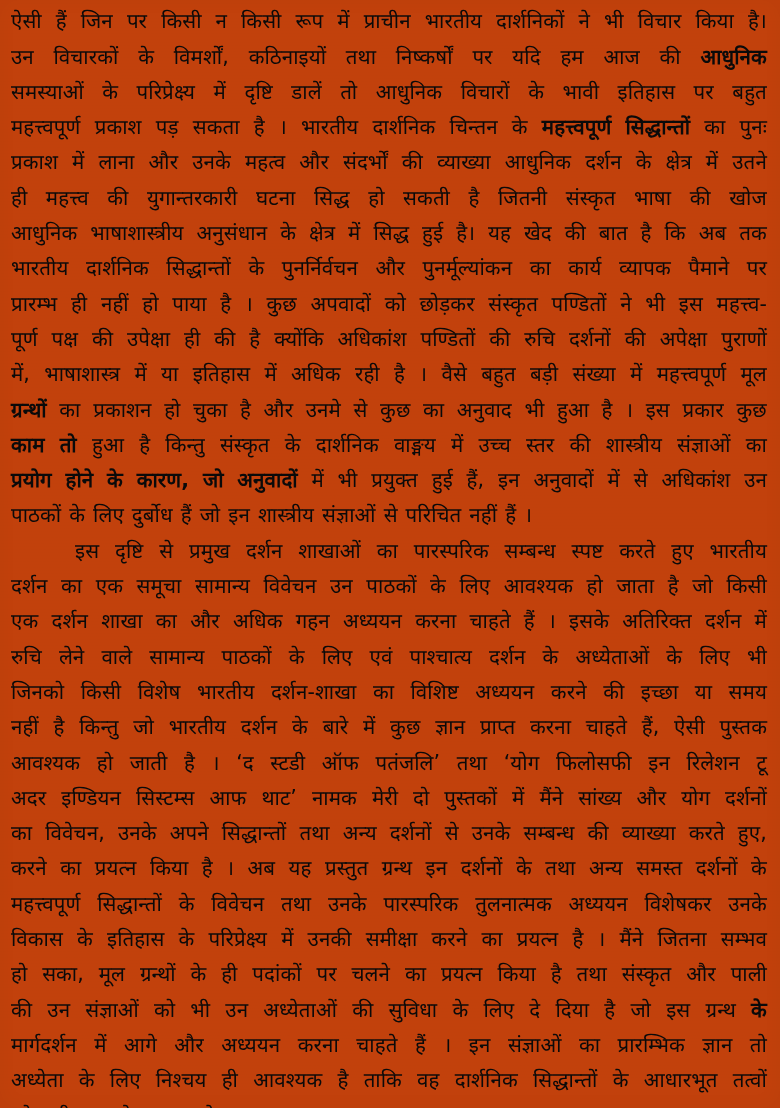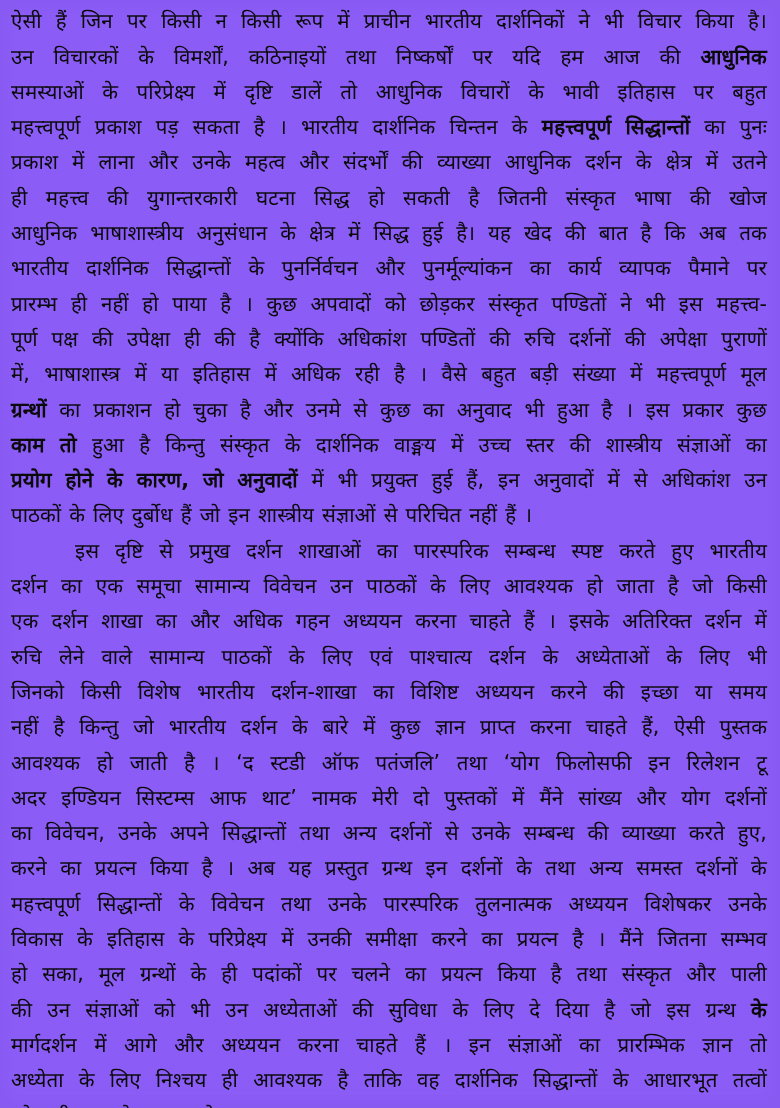--- a/index.html
+++ b/index.html
@@ -75,21 +75,21 @@
   #edge-shadow {
     position: absolute;
     inset: 0;
     pointer-events: none;
     box-shadow: inset 0 0 22px rgba(0,0,0,0.030);
   }
 </style>
 </head>
 <body>
 
-<div id="page" style="background: #8b5cf6;">
+<div id="page" style="background: #c2410c;">
   <div id="text-block" style="color: rgb(10, 10, 10);">
       <div class="para">
         <div class="line justify">
           <span class="w">ऐसी</span>
           <span class="w">हैं</span>
           <span class="w">जिन</span>
           <span class="w">पर</span>
           <span class="w">किसी</span>
           <span class="w">न</span>
           <span class="w">किसी</span>

